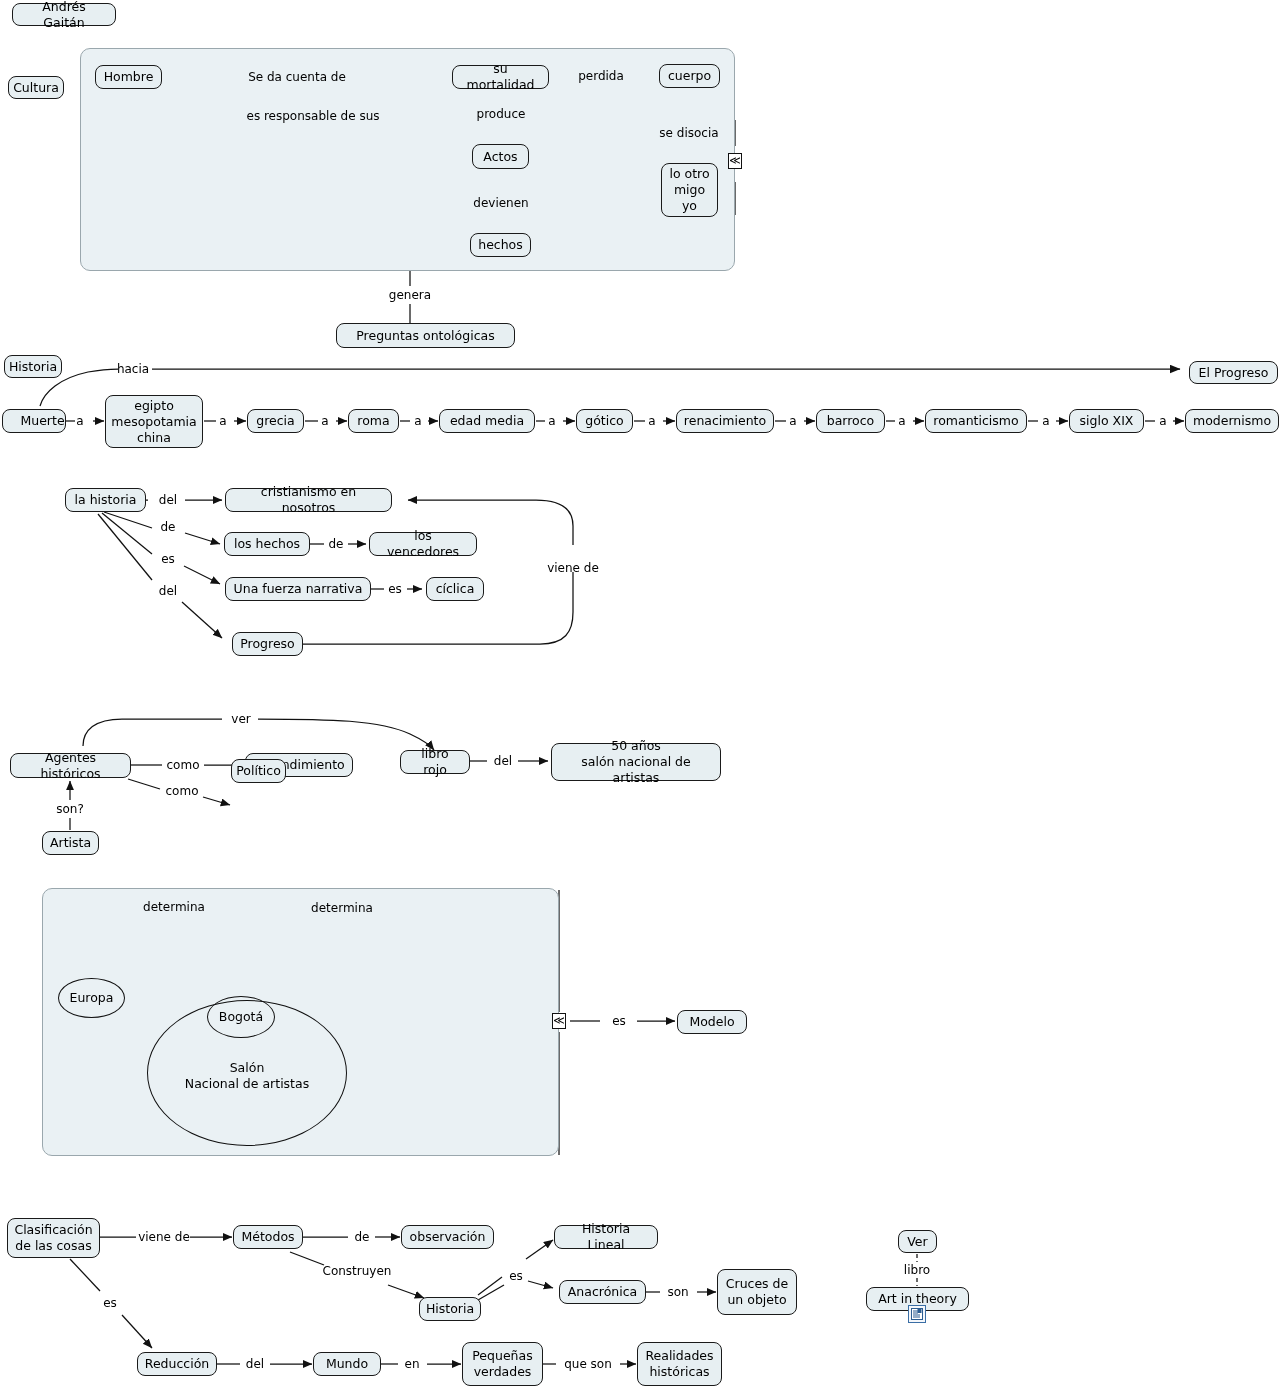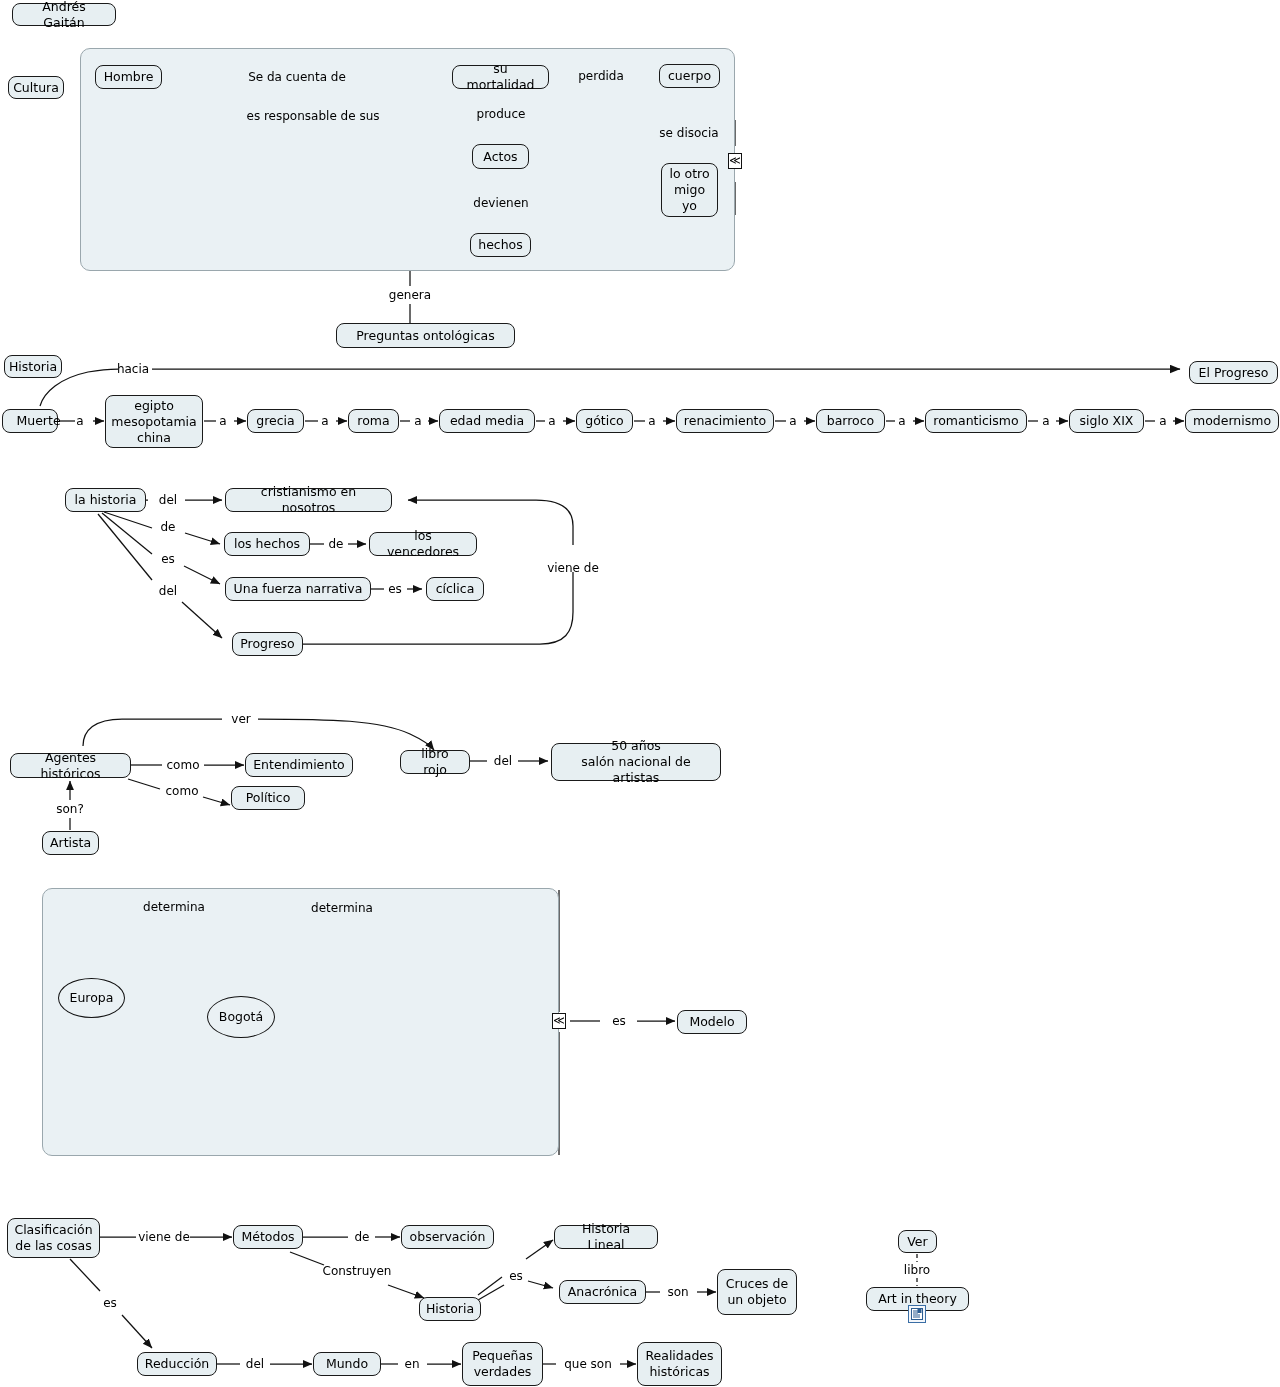--- a/index.html
+++ b/index.html
@@ -300,21 +300,21 @@
   <div class="linklabel" style="left:297px; top:77px;">Se da cuenta de</div>
   <div class="linklabel" style="left:313px; top:116px;">es responsable de sus</div>
   <div class="linklabel" style="left:601px; top:76px;">perdida</div>
   <div class="linklabel" style="left:501px; top:114px;">produce</div>
   <div class="linklabel" style="left:501px; top:203px;">devienen</div>
   <div class="linklabel" style="left:689px; top:133px;">se disocia</div>
   <div class="linklabel" style="left:410px; top:295px;">genera</div>
 
   <div class="node" style="left:4px; top:355px; width:58px; height:23px;">Historia</div>
 
-  <div class="node" style="left:2px; top:409px; width:56px; height:24px;padding-left:24px;">Muerte</div>
+  <div class="node" style="left:2px; top:409px; width:64px; height:24px;padding-left:24px;">Muerte</div>
 
   <div class="node" style="left:1189px; top:361px; width:89px; height:23px;">El Progreso</div>
 
   <div class="linklabel" style="left:133px; top:369px;">hacia</div>
 
   <div class="node multi" style="left:105px; top:395px; width:98px; height:53px; flex-direction:column;">
     <span>egipto</span>
     <span>mesopotamia</span>
     <span>china</span>
   </div>
@@ -351,36 +351,40 @@
   <div class="linklabel" style="left:168px; top:500px;">del</div>
   <div class="linklabel" style="left:168px; top:527px;">de</div>
   <div class="linklabel" style="left:168px; top:559px;">es</div>
   <div class="linklabel" style="left:168px; top:591px;">del</div>
   <div class="linklabel" style="left:336px; top:544px;">de</div>
   <div class="linklabel" style="left:395px; top:589px;">es</div>
   <div class="linklabel" style="left:573px; top:568px;">viene de</div>
 
   <div class="node" style="left:10px; top:753px; width:121px; height:25px;">Agentes históricos</div>
   <div class="node" style="left:245px; top:753px; width:108px; height:24px;">Entendimiento</div>
-  <div class="node" style="left:231px; top:786px; width:74px; height:24px;">Político</div>
+  <div class="node" style="left:231px; top:759px; width:55px; height:24px;">Político</div>
   <div class="node" style="left:42px; top:831px; width:57px; height:24px;">Artista</div>
   <div class="node" style="left:400px; top:750px; width:70px; height:24px;">libro rojo</div>
   <div class="node multi" style="left:551px; top:743px; width:170px; height:38px; flex-direction:column;">
     <span>50 años</span>
     <span>salón nacional de artistas</span>
   </div>
 
   <div class="linklabel" style="left:241px; top:719px;">ver</div>
   <div class="linklabel" style="left:183px; top:765px;">como</div>
   <div class="linklabel" style="left:182px; top:791px;">como</div>
   <div class="linklabel" style="left:70px; top:809px;">son?</div>
   <div class="linklabel" style="left:503px; top:761px;">del</div>
 
   <div class="ellipse" style="left:58px; top:978px; width:67px; height:40px;">Europa</div>
 
+  <div class="ellipse big" style="left:147px; top:1000px; width:200px; height:146px; flex-direction:column;">
+    <span>Salón</span>
+    <span style="margin-top:0;">Nacional de artistas</span>
+  </div>
 
   <div class="ellipse" style="left:207px; top:996px; width:68px; height:42px; z-index:4;">Bogotá</div>
 
 
 
   <div class="linklabel" style="left:174px; top:907px;">determina</div>
   <div class="linklabel" style="left:342px; top:908px;">determina</div>
 
   <div class="collapse-marker" style="left:552px; top:1013px;">≪</div>
 

